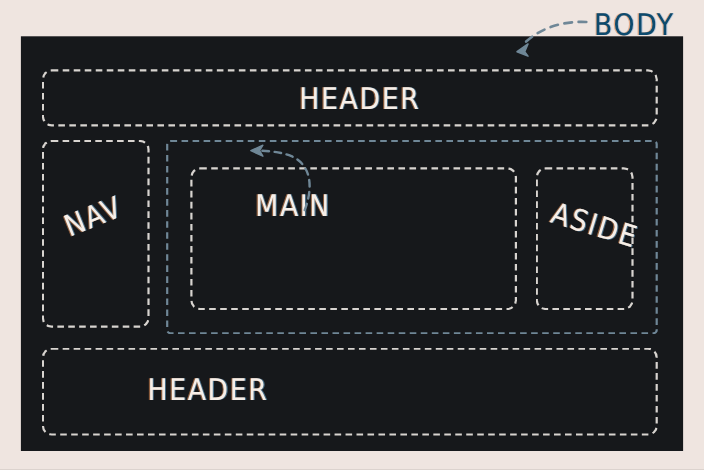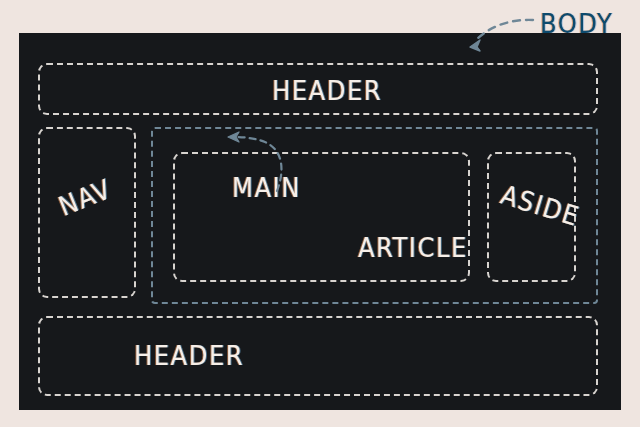--- a/index.html
+++ b/index.html
@@ -106,21 +106,20 @@
   <div class="region" id="header-box"></div>
   <div class="label" id="header-label">HEADER</div>
 
   <div class="region" id="nav-box"></div>
   <div class="label" id="nav-label">NAV</div>
 
   <div class="region slate" id="middle-box"></div>
 
   <div class="region" id="main-box"></div>
   <div class="label" id="main-label">MAIN</div>
-  <div class="label" id="article-label">ARTICLE</div>
 
   <div class="region" id="aside-box"></div>
   <div class="label" id="aside-label">ASIDE</div>
 
   <div class="region" id="footer-box"></div>
   <div class="label" id="footer-label">HEADER</div>
 
   <div class="label" id="body-label">BODY</div>
 
   <svg class="arrow-layer" viewBox="0 0 640 427">

